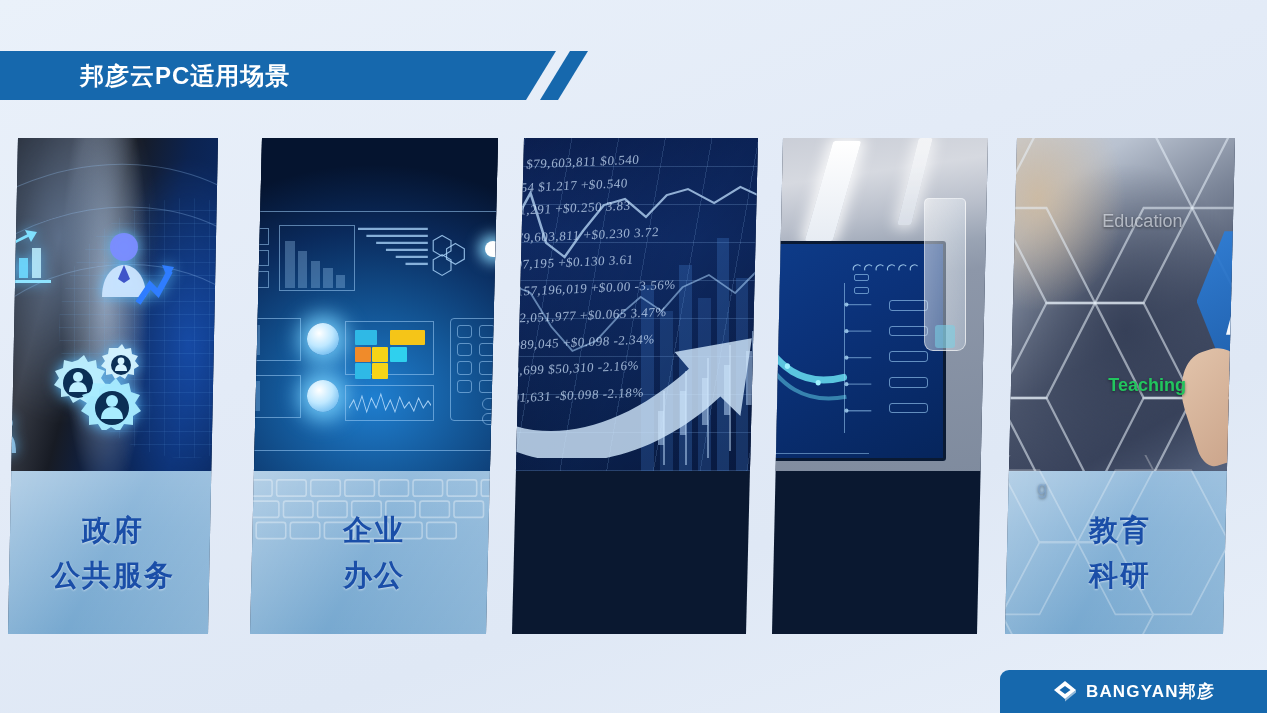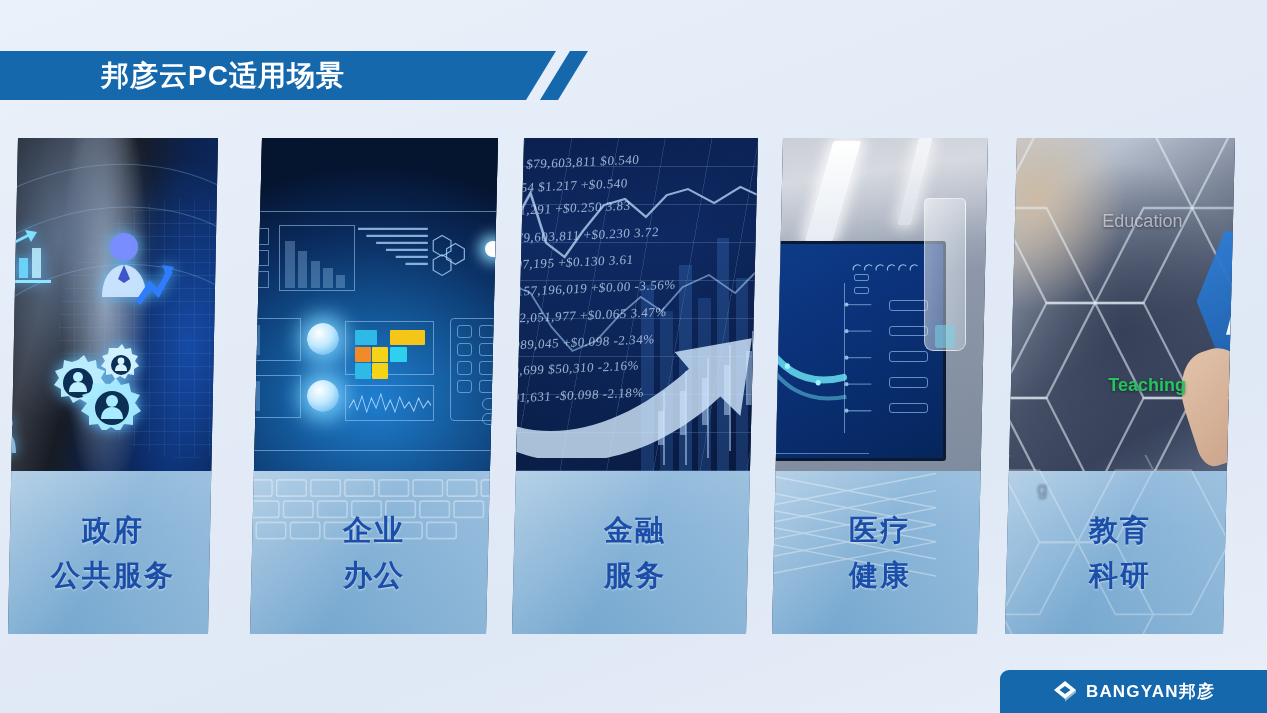--- a/index.html
+++ b/index.html
@@ -11,22 +11,22 @@
   }
 
   
   .title-bar{
     position:absolute; left:0; top:51px; width:556px; height:49px;
     background:#1668ad;
     clip-path:polygon(0 0, 556px 0, 526px 49px, 0 49px);
     display:flex; align-items:center;
   }
   .title-text{
-    color:#ffffff; font-size:28px; font-weight:bold; letter-spacing:1px;
-    margin-left:101px; line-height:1; white-space:nowrap;
+    color:#ffffff; font-size:24px; font-weight:bold; letter-spacing:1px;
+    margin-left:80px; line-height:1; white-space:nowrap;
   }
   .title-slash{
     position:absolute; top:51px; height:49px; background:#1668ad;
   }
   .slash-a{ left:533px; width:30px;
     clip-path:polygon(30px 0, 30px 0, 0 49px, 0 49px); }
   .slash-b{ left:540px; width:48px;
     clip-path:polygon(30px 0, 48px 0, 18px 49px, 0 49px); }
 
   
@@ -360,25 +360,20 @@
         <div class="ticker" style="left:2%;top:5%;">$2,410  $79,603,811  $0.540</div>
         <div class="ticker" style="left:8%;top:12%;">$0.54  $1.217  +$0.540</div>
         <div class="ticker" style="left:1%;top:19%;">$52,761,291   +$0.250   3.83</div>
         <div class="ticker" style="left:0%;top:27%;">$410  $79,603,811  +$0.230  3.72</div>
         <div class="ticker" style="left:2%;top:35%;">$58,207,195   +$0.130   3.61</div>
         <div class="ticker" style="left:0%;top:43%;">$400 $157,196,019 +$0.00 -3.56%</div>
         <div class="ticker" style="left:1%;top:51%;">$940  $2,051,977  +$0.065  3.47%</div>
         <div class="ticker" style="left:0%;top:59%;">$0 $9,089,045 +$0.098 -2.34%</div>
         <div class="ticker" style="left:1%;top:67%;">$6,300,699   $50,310   -2.16%</div>
         <div class="ticker" style="left:1%;top:75%;">$15,491,631   -$0.098   -2.18%</div>
-      </div>
-      <div class="label">
-        <div class="label-sheen"></div>
-        <div class="label-line">金融</div>
-        <div class="label-line">服务</div>
       </div>
     </div>
   </div>
 
   <div class="card" id="card-med" style="left:772px; width:216px; clip-path:polygon(11px 0, 216px 0, 205px 496px, 0 496px);">
     <div class="card-inner">
       <div class="photo">
         <div class="bg-med"></div>
         <div class="ceiling-light" style="left:28%;top:1%;width:10%;height:30%;transform:skewX(-16deg);"></div>
         <div class="ceiling-light" style="left:60%;top:0%;width:5%;height:26%;transform:skewX(-14deg);opacity:.75;"></div>
@@ -433,39 +428,20 @@
 
         </div>
 
         <div style="position:absolute;left:88%;top:48%;width:22%;height:46%;background:linear-gradient(160deg,#0a3f86,#062657);border:2px solid #0b1a30;border-radius:2px;"></div>
 
         <div style="position:absolute;left:66%;top:18%;width:15%;height:46%;
                     background:linear-gradient(100deg,rgba(255,255,255,.55),rgba(210,225,240,.35));
                     border:1px solid rgba(255,255,255,.55);border-radius:5px 5px 9px 9px;"></div>
         <div style="position:absolute;left:70%;top:56%;width:7%;height:7%;background:rgba(120,210,230,.55);border-radius:3px;"></div>
       </div>
-      <div class="label">
-        <div class="label-sheen"></div>
-        <svg style="position:absolute;left:-6%;top:-4%;width:82%;height:70%;opacity:.35;" viewBox="0 0 120 80" preserveAspectRatio="none">
-          <g stroke="#ffffff" stroke-width="1" fill="none">
-            <path d="M0 6 L120 30"></path>
-              <path d="M0 18 L120 42"></path>
-              <path d="M0 30 L120 54"></path>
-            <path d="M0 42 L120 66"></path>
-              <path d="M0 54 L120 78"></path>
-            <path d="M0 30 L120 6"></path>
-              <path d="M0 42 L120 18"></path>
-              <path d="M0 54 L120 30"></path>
-            <path d="M0 66 L120 42"></path>
-              <path d="M0 78 L120 54"></path>
-          </g>
-        </svg>
-        <div class="label-line">医疗</div>
-        <div class="label-line">健康</div>
-      </div>
     </div>
   </div>
 
   <div class="card" id="card-edu" style="left:1005px; width:230px; clip-path:polygon(12px 0, 230px 0, 218px 496px, 0 496px);">
     <div class="card-inner">
       <div class="photo">
         <div class="bg-edu"></div>
 
         <svg style="position:absolute;left:-20%;top:-12%;width:150%;height:135%;" viewBox="0 0 200 180" preserveAspectRatio="none">
           <g fill="none" stroke="rgba(232,240,250,.55)" stroke-width="1">

